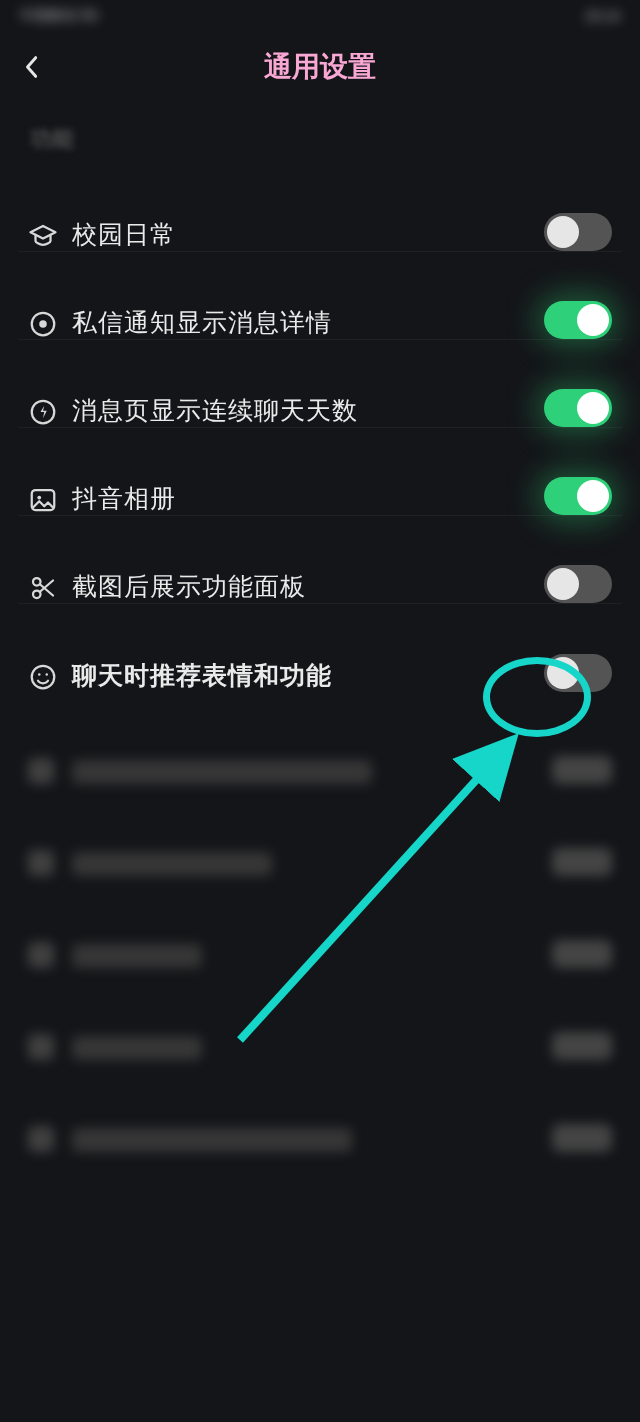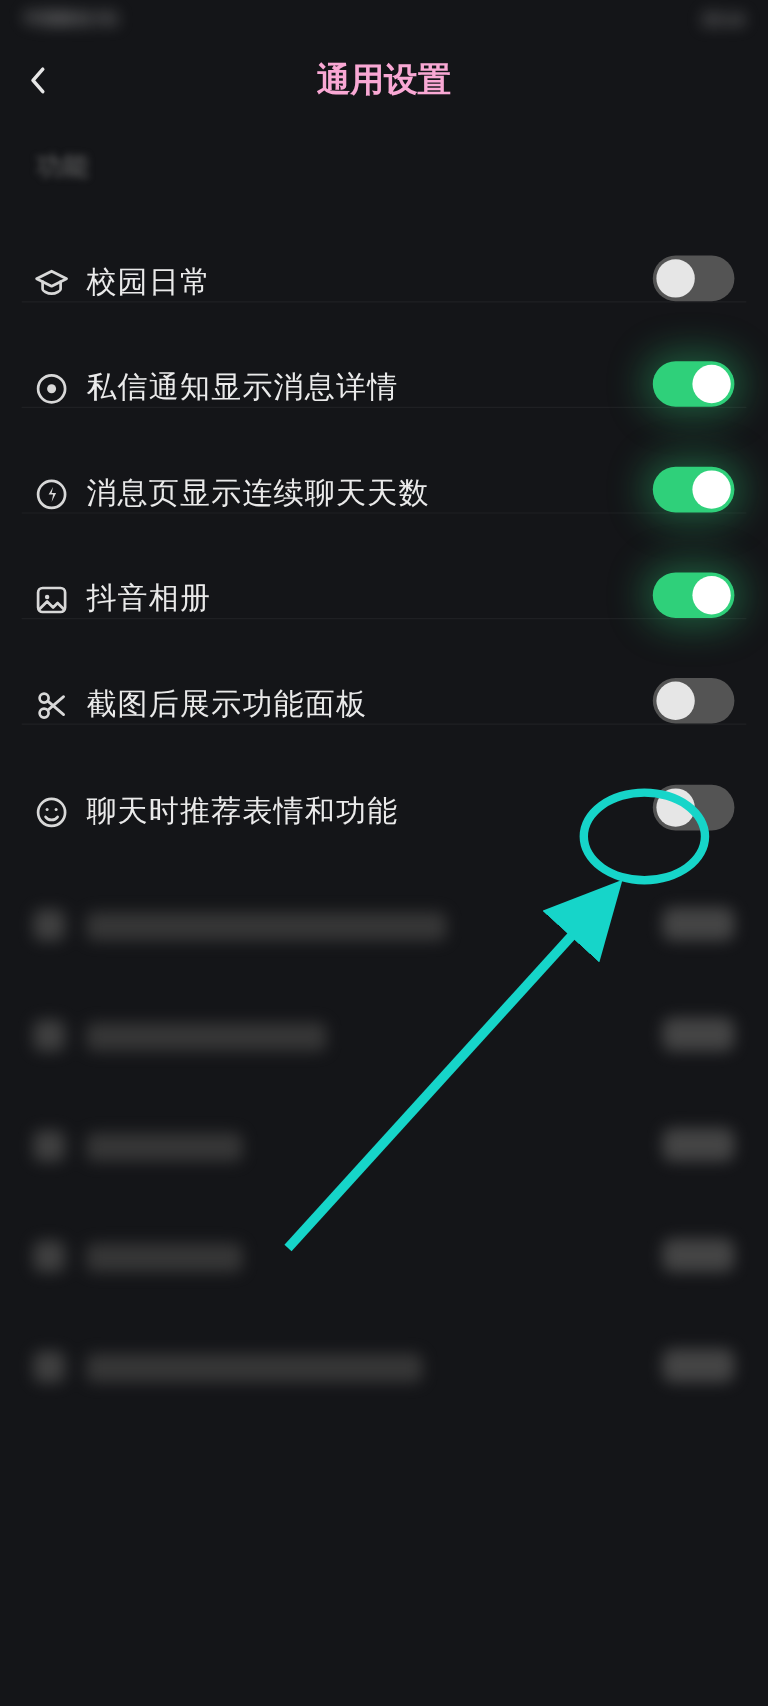--- a/index.html
+++ b/index.html
@@ -56,21 +56,21 @@
     .list {
       padding: 0 18px;
     }
     .row {
       display: flex;
       align-items: flex-end;
       height: 88px;
       border-bottom: 1px solid rgba(255,255,255,0.05);
       padding: 0 10px;
     }
-    .row:last-child { border-bottom: none; }
+    .row:last-child { border-bottom: none; font-weight: bold; }
     .icon {
       width: 44px;
       display: flex;
       align-items: center;
       justify-content: flex-start;
       color: #d8d8d8;
     }
     .icon svg { width: 30px; height: 30px; }
     .label {
       flex: 1;

